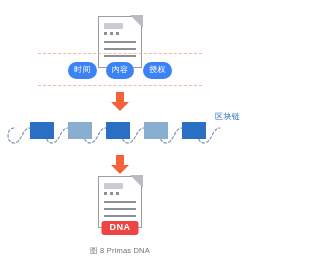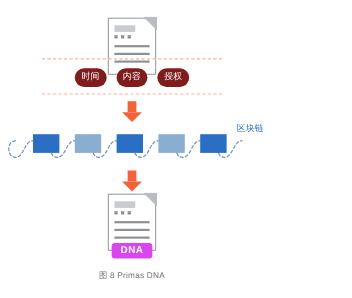--- a/index.html
+++ b/index.html
@@ -36,21 +36,21 @@
   .doc .ln.l1{top:25px;width:32px;}
   .doc .ln.l2{top:32px;width:32px;}
   .doc .ln.l3{top:39px;width:32px;}
 
   #doc-top{left:98px;top:16px;}
   #doc-bottom{left:98px;top:176px;}
 
   .dna-badge{
     position:absolute;left:50%;transform:translateX(-50%);
     bottom:-7px;
-    background:#d946ef;
+    background:#ef4444;
     color:#ffffff;
     font-size:9px;
     font-weight:bold;
     letter-spacing:.5px;
     padding:2px 8px 3px;
     border-radius:3px;
     line-height:1;
     white-space:nowrap;
   }
 
@@ -61,21 +61,21 @@
   }
   #sep-top{top:53px;}
   #sep-bottom{top:85px;}
 
   
   .pills{
     position:absolute;left:0;top:62px;width:240px;
     display:flex;justify-content:center;gap:9px;
   }
   .pill{
-    background:#7f1d1d;
+    background:#3b82f6;
     color:#ffffff;
     font-size:8px;
     line-height:1;
     padding:4px 6px 5px;
     border-radius:9px;
     white-space:nowrap;
     letter-spacing:.3px;
   }
 
   

